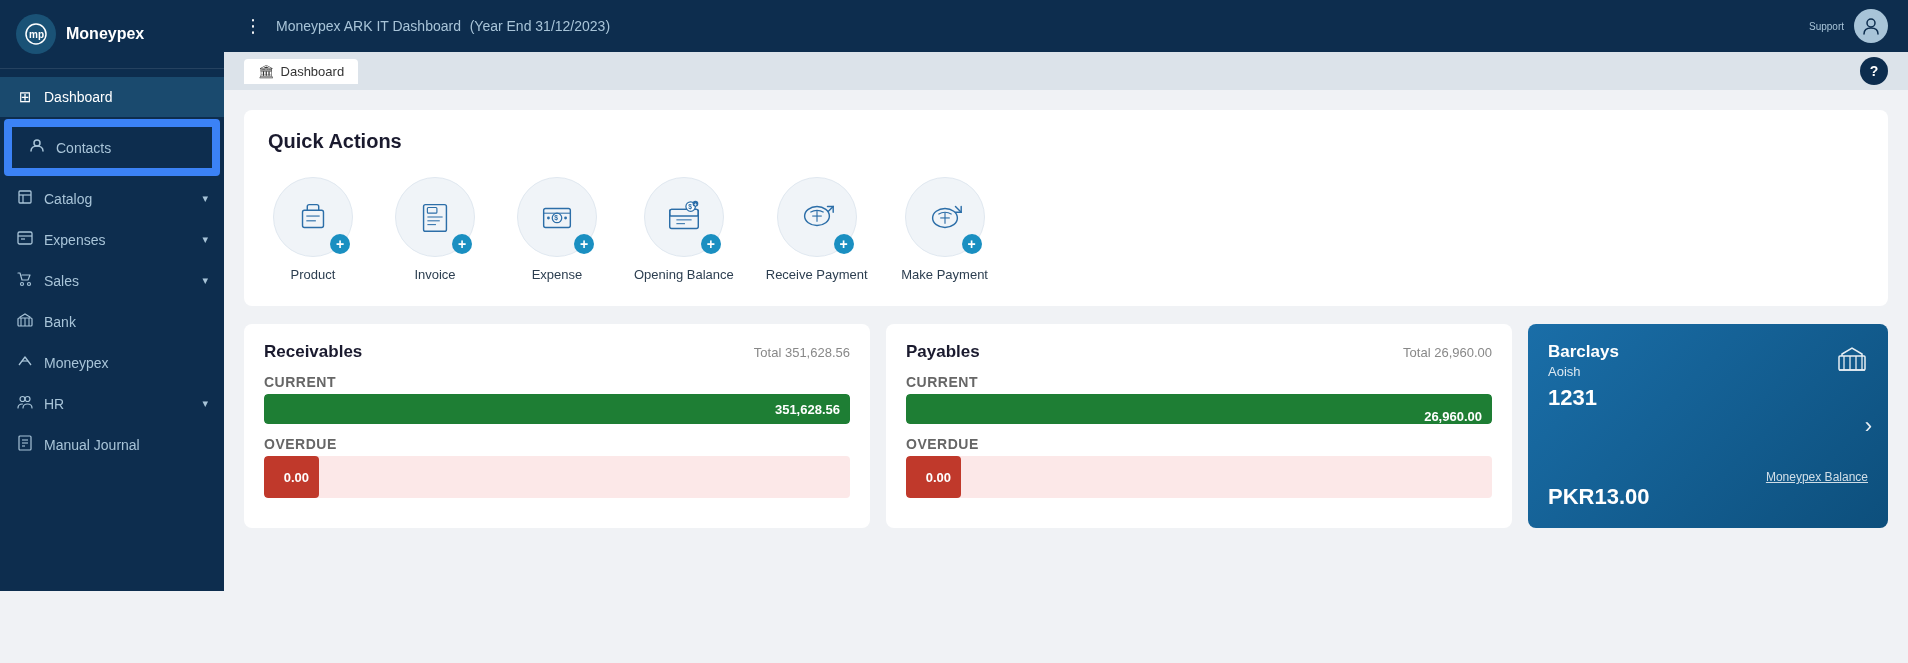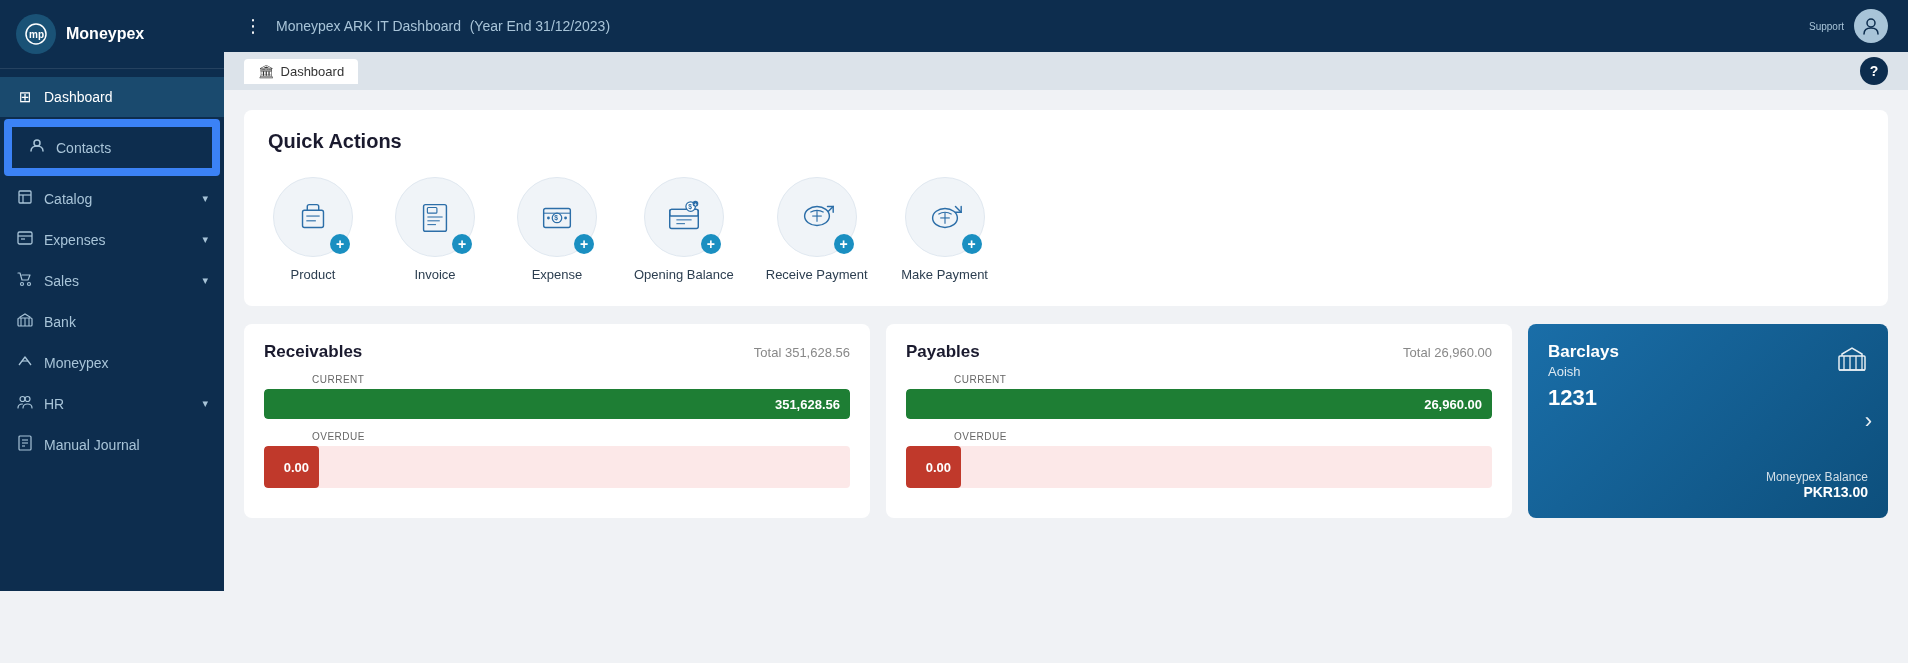--- a/index.html
+++ b/index.html
@@ -179,22 +179,22 @@
     }
     .panel-header {
       display: flex; justify-content: space-between; align-items: center;
       margin-bottom: 12px;
     }
     .panel-title { font-size: 17px; font-weight: 600; color: #1a1a2e; }
     .panel-total { font-size: 13px; color: #888; }
 
     .bar-section { margin-bottom: 12px; }
     .bar-label {
-      font-size: 10px; font-weight: 400; color: #666;
-      letter-spacing: 0.5px; margin-bottom: 4px; margin-left: 48px;
+      font-size: 14px; font-weight: 700; color: #666;
+      letter-spacing: 0.5px; margin-bottom: 4px;
     }
     .bar-container {
       border-radius: 4px;
       overflow: hidden;
       position: relative;
       height: 30px;
     }
     .bar-fill {
       height: 100%; border-radius: 4px;
       display: flex; align-items: center; justify-content: flex-end;
@@ -223,24 +223,24 @@
       display: flex; justify-content: space-between; align-items: flex-start;
     }
     .bank-name { font-size: 17px; font-weight: 700; }
     .bank-sub { font-size: 13px; opacity: 0.85; margin-top: 2px; }
     .bank-number { font-size: 22px; font-weight: 700; margin-top: 6px; }
     .bank-arrow {
       position: absolute; right: 16px; top: 50%; transform: translateY(-50%);
       font-size: 22px; color: white; opacity: 0.9;
     }
     .bank-balance-label {
-      font-size: 12px; opacity: 0.8; text-align: right; margin-top: 16px;
+      font-size: 12px; opacity: 0.8; text-align: right; margin-top: 16px; text-decoration: underline;
     }
     .bank-balance-value {
-      font-size: 14px; font-weight: 700; text-align: right;
+      font-size: 22px; font-weight: 700; text-align: left;
     }
   </style>
 </head>
 <body>
 
 <aside class="sidebar">
   <div class="sidebar-logo">
     <div class="logo-circle">
       <svg width="22" height="22" viewBox="0 0 22 22" fill="none">
         <circle cx="11" cy="11" r="10" stroke="white" stroke-width="1.5"></circle>
@@ -506,21 +506,21 @@
       <div class="panel-card">
         <div class="panel-header">
           <span class="panel-title">Payables</span>
           <span class="panel-total">
             <span>Total 26,960.00</span>
           </span>
         </div>
         <div class="bar-section">
           <div class="bar-label">CURRENT</div>
           <div class="bar-container">
-            <div class="bar-fill green" style="width:100%;">
+            <div class="bar-fill green" style="width:100%;align-items:flex-end;">
               <span>26,960.00</span>
             </div>
           </div>
         </div>
         <div class="bar-section">
           <div class="bar-label">OVERDUE</div>
           <div class="bar-container bar-bg-pink">
             <div class="bar-fill red" style="width:55px;">
               <span>0.00</span>
             </div>

